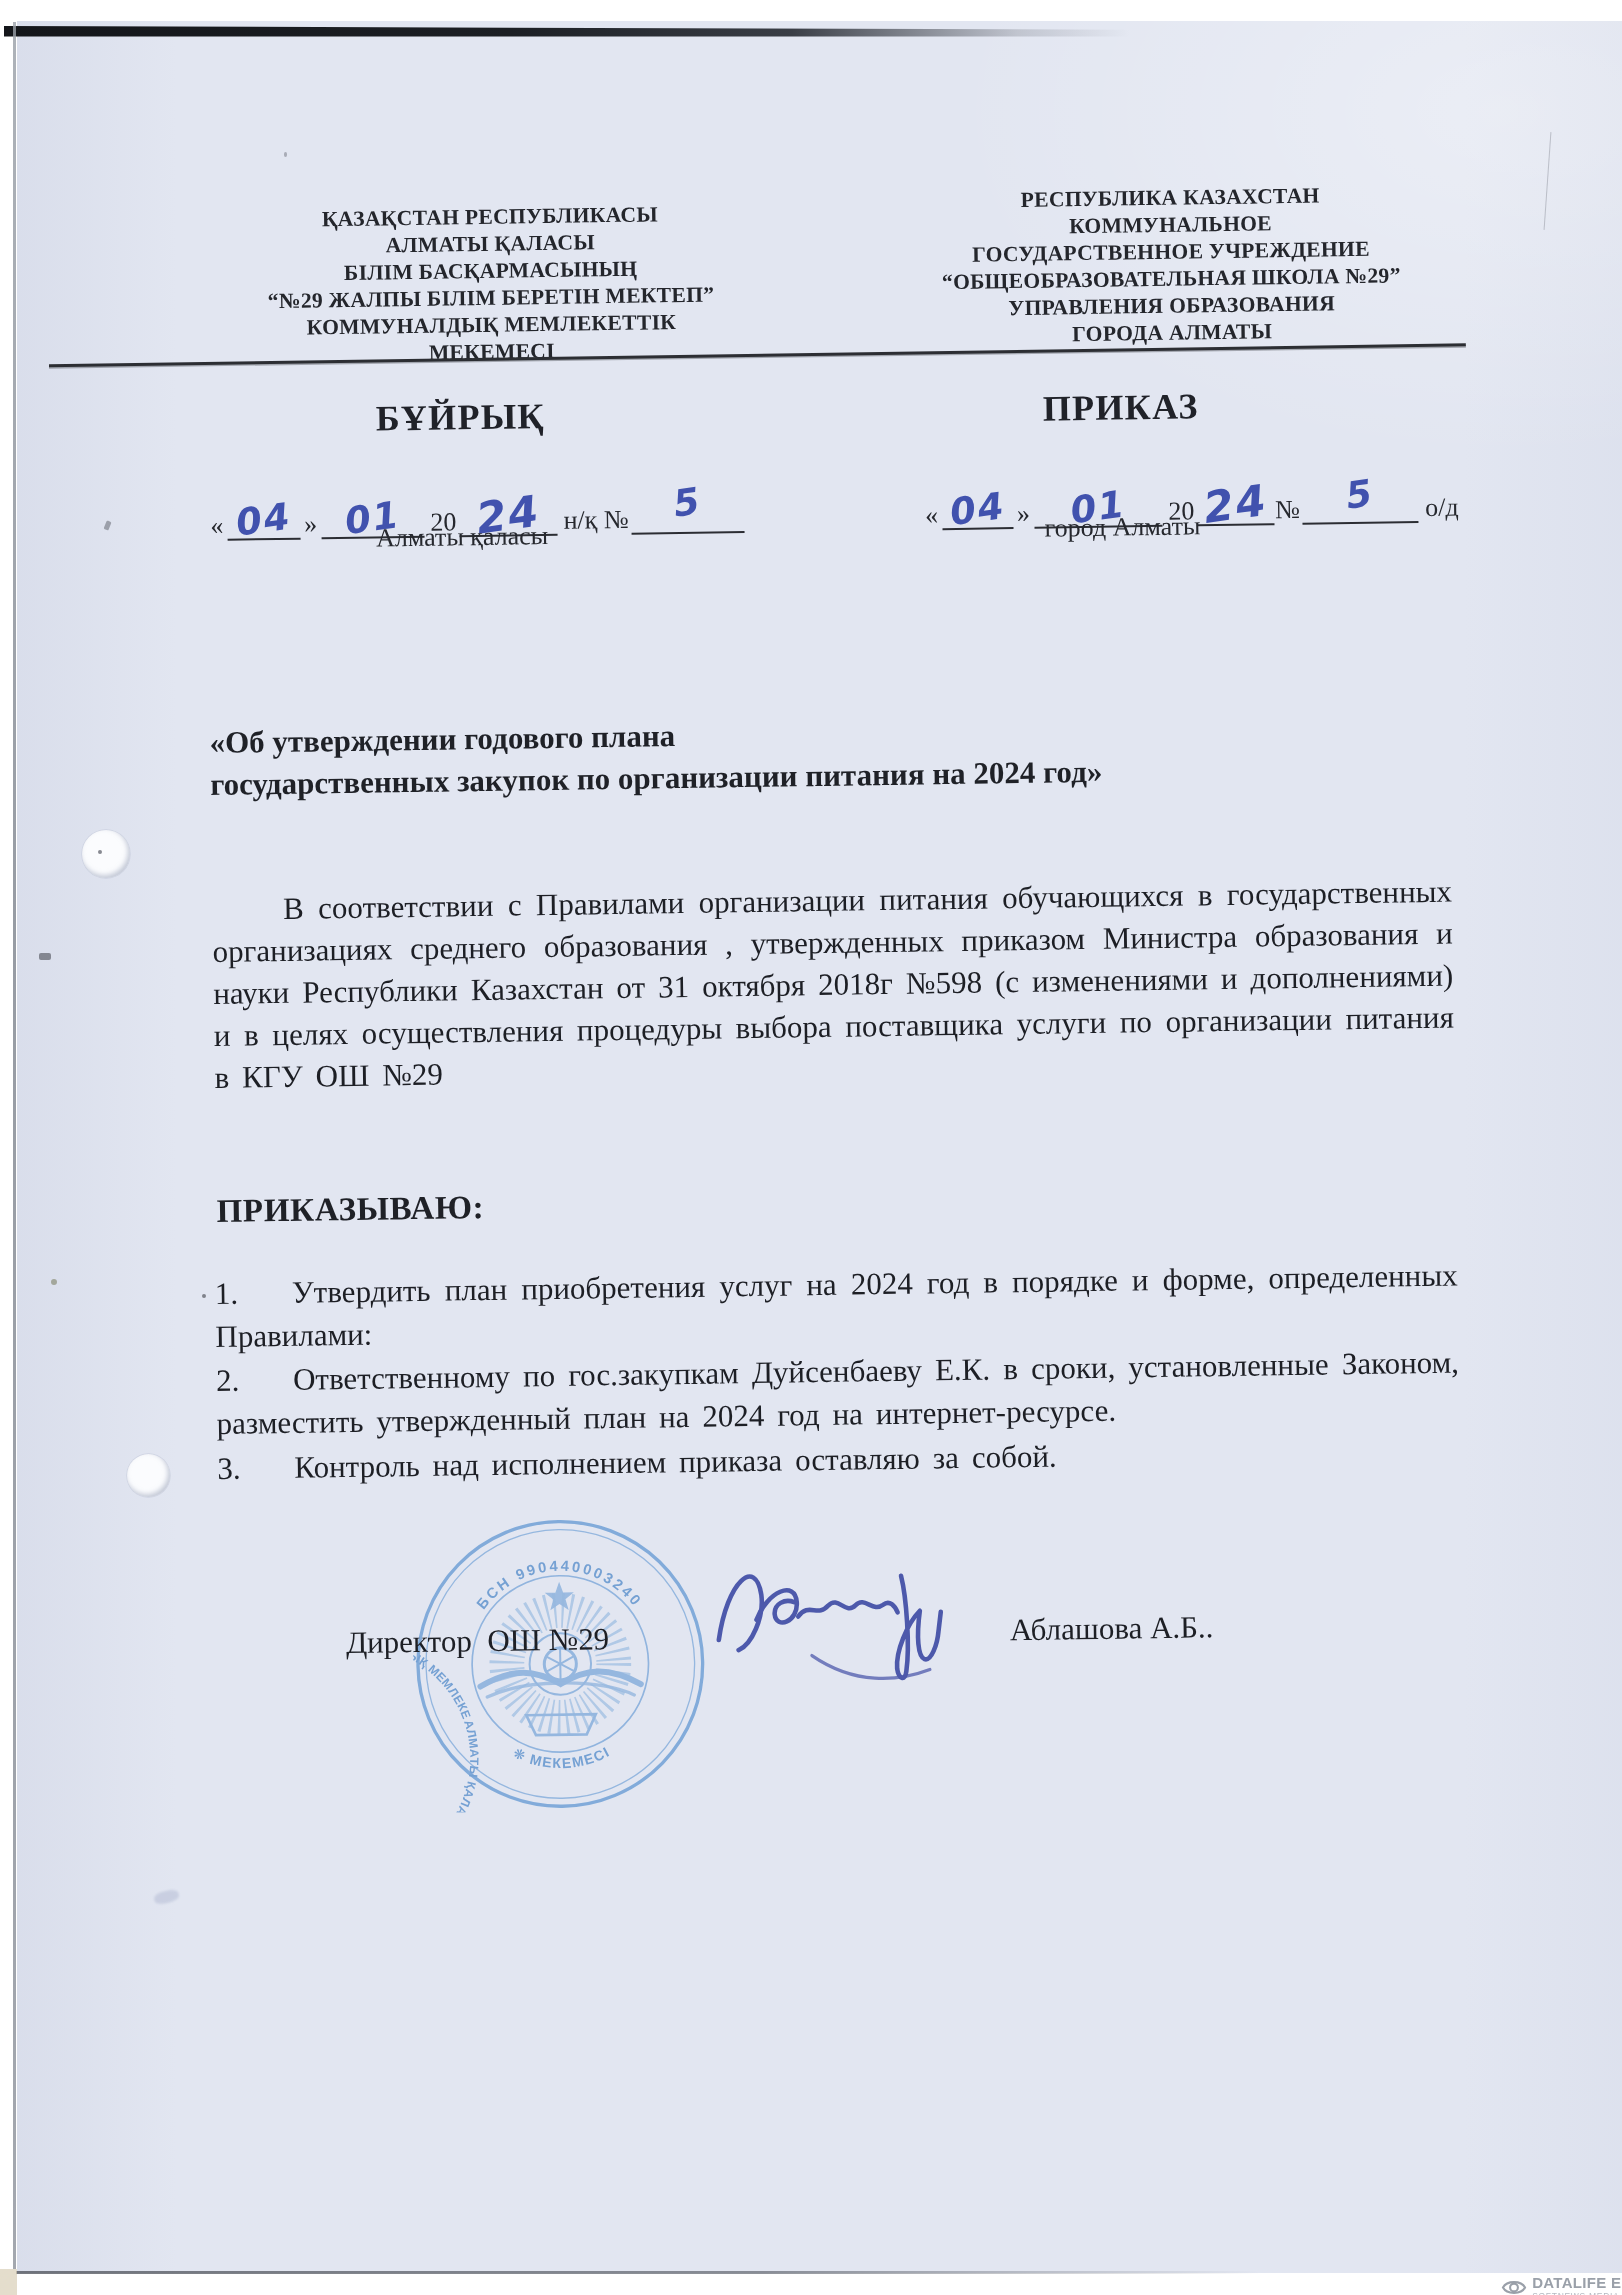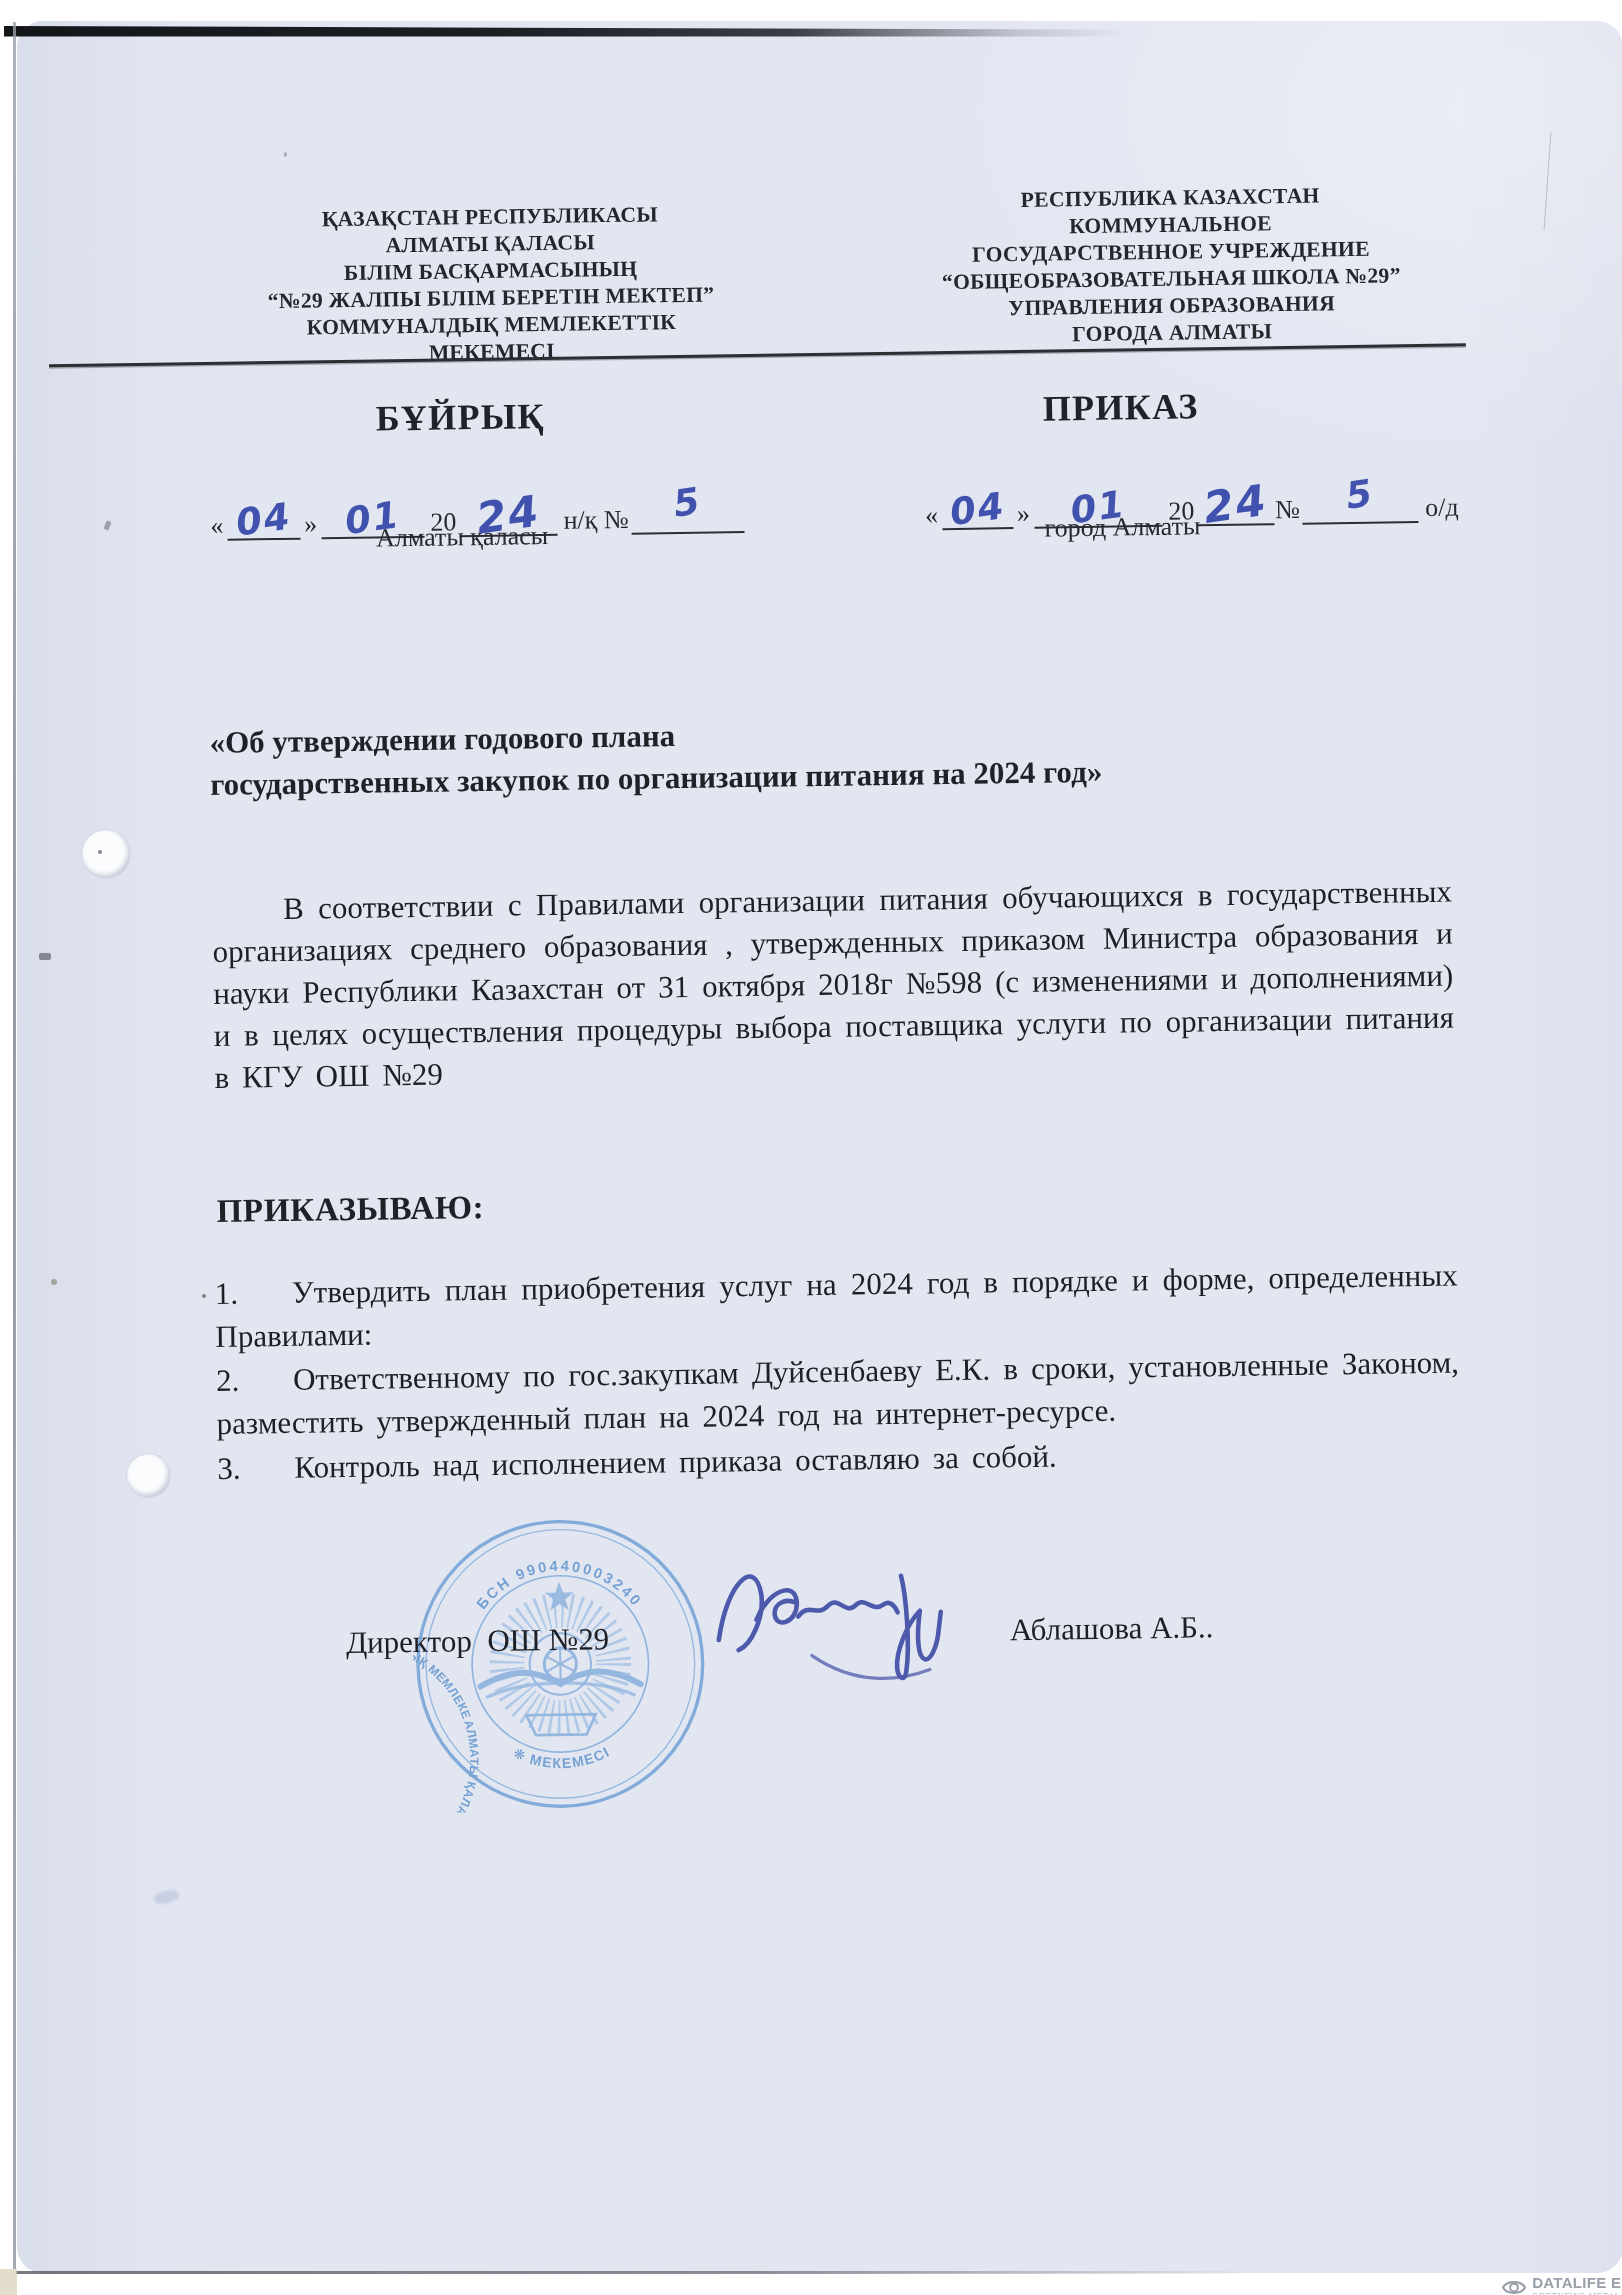--- a/index.html
+++ b/index.html
@@ -7,21 +7,20 @@
     width:1623px;height:2295px;position:relative;overflow:hidden;
     background:#ffffff;
     font-family:"Liberation Serif","DejaVu Serif",serif;
   }
   .paper{
     position:absolute;left:17px;top:21px;right:0;bottom:22px;
     background:
       radial-gradient(916px 589px at 92% 4%, rgba(255,255,255,.30), transparent 60%),
       linear-gradient(90deg, rgba(186,193,214,.22), transparent 10%, transparent 90%, rgba(198,204,222,.18)),
       #e2e6f1;
-    border-radius: 26px;
   }
   
   .edge-top-wedge{
     position:absolute;left:3.9px;top:26px;width:1126px;height:10.5px;
     background:linear-gradient(90deg,#14161a 0%,#1c1f24 45%,#3a3e46 70%,rgba(90,95,105,.25) 90%,transparent 100%);
     clip-path:polygon(0 0,100% 35%,100% 100%,0 100%);
   }
   .edge-left-line{
     position:absolute;left:13px;top:22px;width:2.6px;bottom:26px;
     background:linear-gradient(180deg,#9aa0a8,#7d838d 40%,#8d929b);

